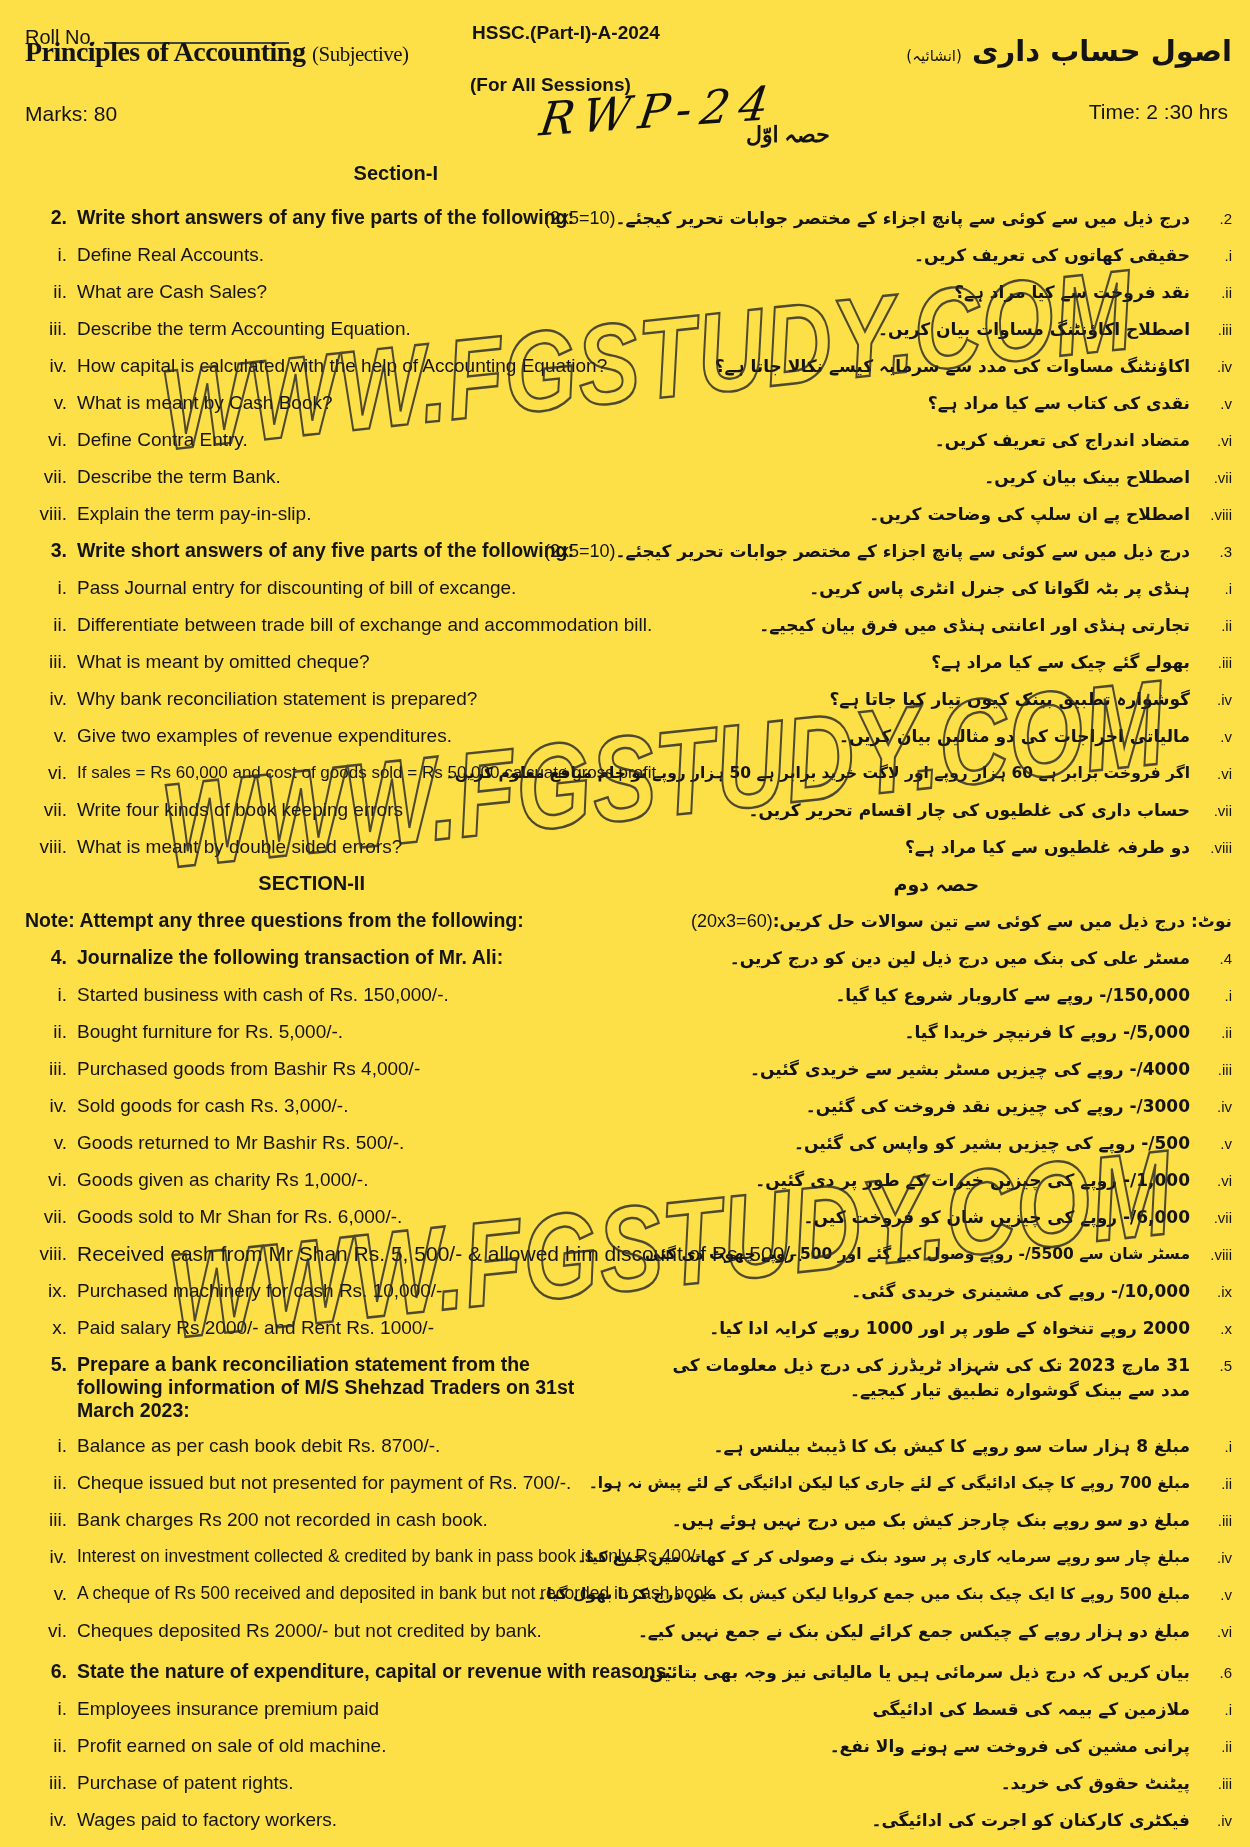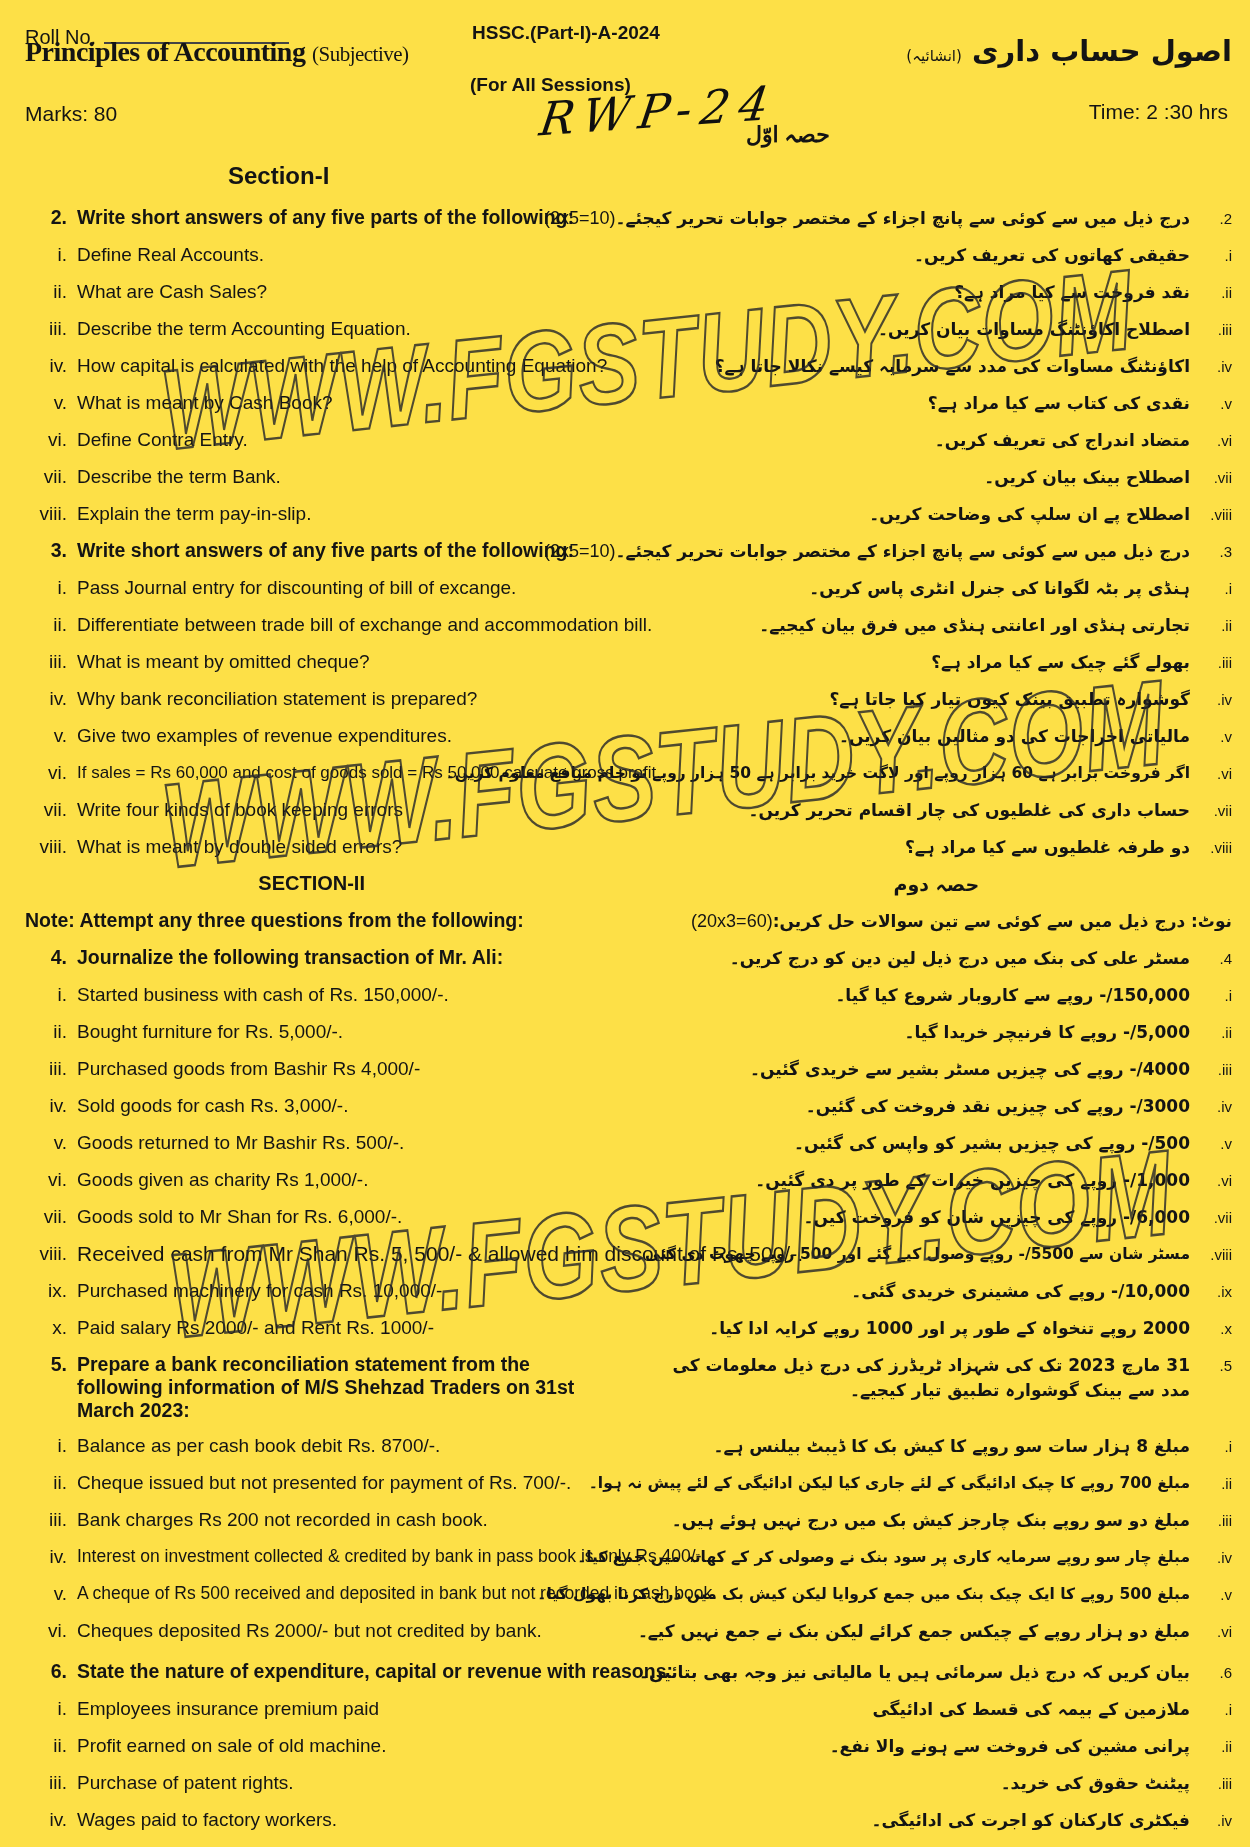--- a/index.html
+++ b/index.html
@@ -13,21 +13,21 @@
   .title-en{left:25px;top:36px;font-size:28px;font-weight:bold;letter-spacing:-0.5px;font-family:Liberation Serif, serif;}
   .title-en .suffix{font-size:21px;font-weight:normal;}
   .sessions{left:470px;top:74px;font-size:19px;font-weight:bold;}
   .title-ur{right:18px;top:34px;direction:rtl;font-family:"DejaVu Sans",sans-serif;
             font-weight:bold;font-size:29px;}
   .title-ur .suffix{font-size:15px;font-weight:normal;}
   .marks80{left:25px;top:102px;font-size:21px;}
   .timehrs{right:22px;top:100px;font-size:21px;}
   .handwrite{left:540px;top:84px;font-family:"DejaVu Serif",serif;font-style:italic;
              font-size:46px;letter-spacing:9px;transform:rotate(-4deg) skewX(-12deg);color:#101010;}
-  .sec1-en{left:228px;top:162px;width:210px;text-align:left;font-size:24px;font-weight:bold;}
+  .sec1-en{left:228px;top:162px;width:210px;text-align:right;font-size:20px;font-weight:bold;}
   .sec1-ur{left:746px;top:122px;direction:rtl;font-family:Liberation Serif, serif;
            font-weight:bold;font-size:22px;text-align:center;}
   
   .content{position:absolute;left:25px;right:18px;top:206px;}
   .r{display:flex;justify-content:space-between;margin-bottom:12px;min-height:24px;line-height:23px;}
   .en{width:47.5%;display:flex;align-items:flex-start;}
   .ur{width:49%;display:flex;align-items:flex-start;direction:rtl;
       font-family:"DejaVu Sans",sans-serif;font-weight:bold;font-size:17px;line-height:25px;}
   .en .num{flex:0 0 42px;text-align:right;padding-right:10px;font-size:19px;}
   .ur .num{flex:0 0 34px;padding-left:8px;font-size:15px;font-family:"Liberation Sans",sans-serif;font-weight:normal;}

